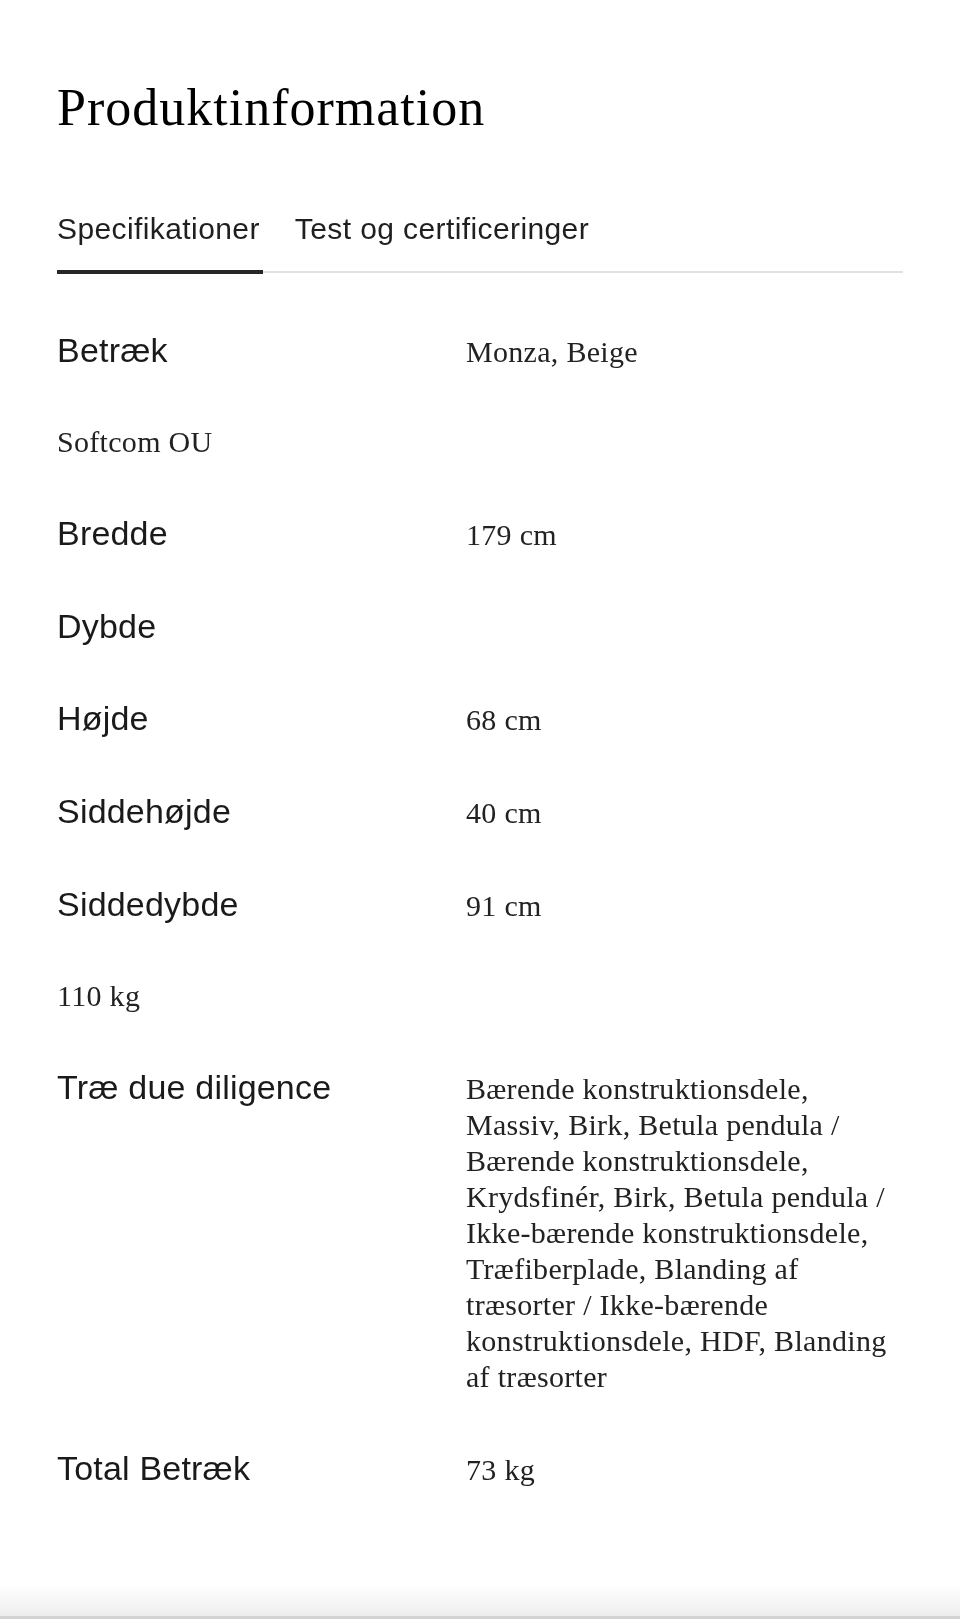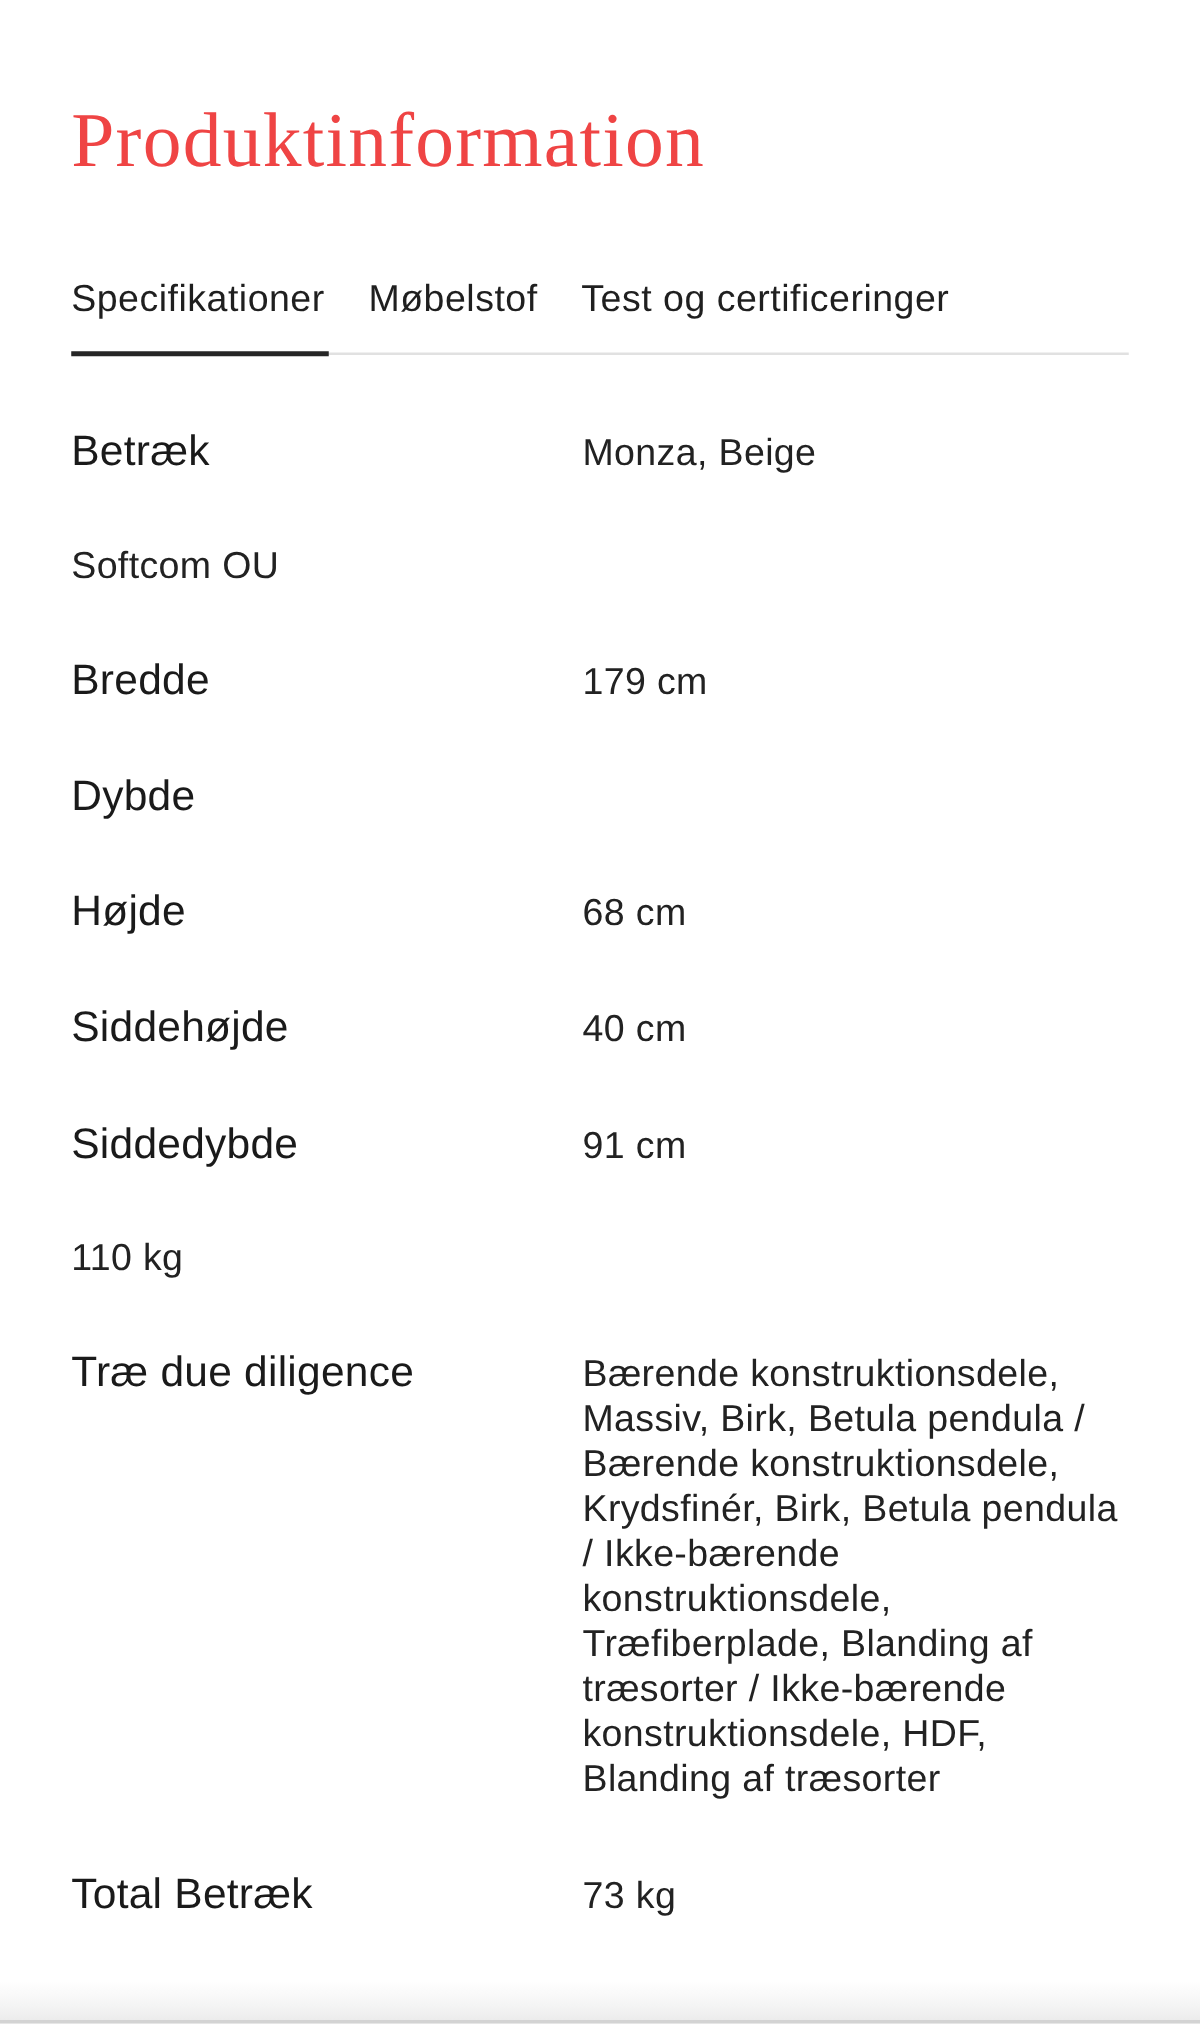--- a/index.html
+++ b/index.html
@@ -15,24 +15,24 @@
     font-family: "Liberation Sans", sans-serif;
     color: #1b1b1b;
     -webkit-font-smoothing: antialiased;
   }
   .container {
     padding: 50px 57px 0 57px;
   }
   .page-title {
     font-family: "Liberation Serif", serif;
     font-weight: 400;
-    font-size: 62px;
+    font-size: 52px;
     line-height: 1.15;
     letter-spacing: 1px;
-    color: #ef4444;
+    color: #000000;
     margin: 28px 0 0 0;
   }
   .tab-bar {
     margin-top: 74px;
     display: flex;
     gap: 32px;
     border-bottom: 2px solid #e1e1e1;
     width: 846px;
   }
   .tab {
@@ -66,20 +66,21 @@
     color: #1a1a1a;
   }
   .spec-value {
     width: 437px;
     flex: 0 0 437px;
     font-size: 30px;
     font-weight: normal;
     letter-spacing: 0.3px;
     line-height: 36px;
     color: #222222;
+    font-family: Liberation Serif, serif;
   }
   .bottom-divider {
     position: absolute;
     left: 0;
     bottom: 0;
     width: 100%;
     height: 34px;
     background: linear-gradient(180deg, #ffffff 0%, #f4f4f4 65%, #ececec 100%);
     border-bottom: 3px solid #d3d3d3;
     box-sizing: border-box;
@@ -87,21 +88,20 @@
 </style>
 </head>
 <body>
 
 <div class="container">
 
   <h1 class="page-title">Produktinformation</h1>
 
   <div class="tab-bar">
     <div class="tab active">Specifikationer</div>
-    <div class="tab">Møbelstof</div>
     <div class="tab">Test og certificeringer</div>
   </div>
 
   <div class="spec-table">
   <div class="spec-row">
     <div class="spec-label">Betræk</div>
     <div class="spec-value">Monza, Beige</div>
   </div>
 
   <div class="spec-row">

